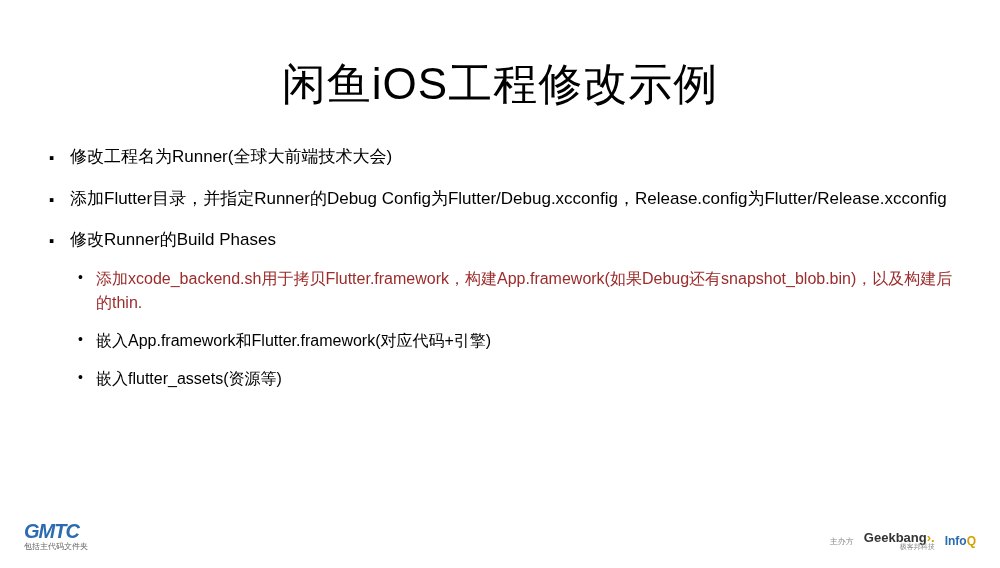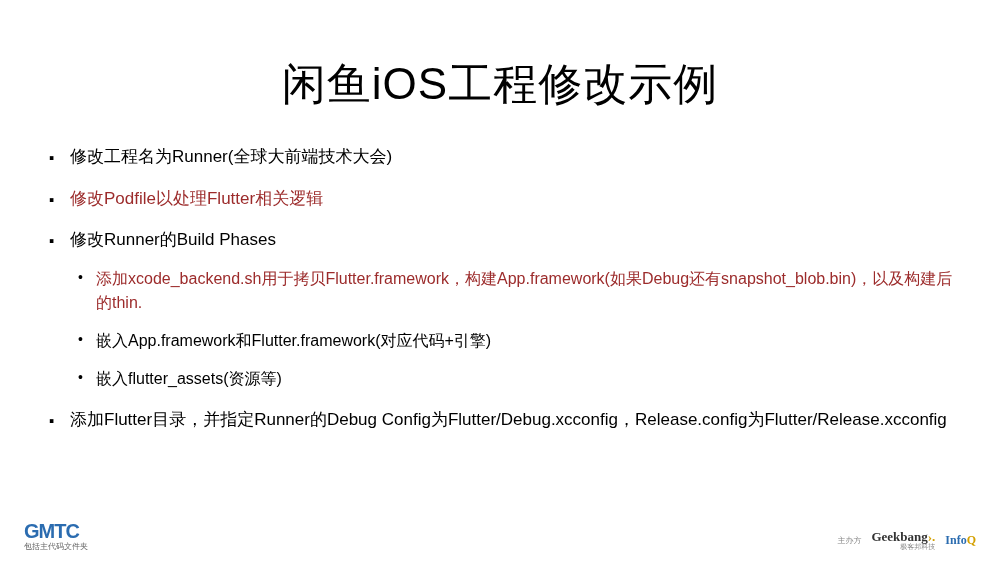--- a/index.html
+++ b/index.html
@@ -89,33 +89,33 @@
       justify-content: space-between;
       align-items: flex-end;
     }
     .footer-left {
       display: flex;
       flex-direction: column;
     }
     .gmtc-logo {
       font-size: 20px;
       font-weight: 900;
+      font-style: italic;
       color: #2b6cb0;
       letter-spacing: -1px;
     }
     .gmtc-sub {
       font-size: 8px;
       color: #666;
       margin-top: -2px;
     }
     .footer-right {
       display: flex;
       align-items: center;
       gap: 10px;
-      font-family: Liberation Serif, serif;
     }
     .footer-label {
       font-size: 8px;
       color: #888;
     }
     .geekbang {
       font-size: 13px;
       font-weight: 700;
       color: #333;
       text-align: center;
@@ -139,30 +139,29 @@
     }
   </style>
 </head>
 <body>
 
 <div class="slide">
   <h1 class="title">闲鱼iOS工程修改示例</h1>
   <div class="content">
     <ul class="top-list">
       <li>修改工程名为Runner(全球大前端技术大会)</li>
-      <li class="highlight">修改Podfile以处理Flutter相关逻辑</li>
+      <li>添加Flutter目录，并指定Runner的Debug Config为Flutter/Debug.xcconfig，Release.config为Flutter/Release.xcconfig</li>
       <li>
         <span>修改Runner的Build Phases</span>
         <ul class="sub-list">
           <li class="highlight">添加xcode_backend.sh用于拷贝Flutter.framework，构建App.framework(如果Debug还有snapshot_blob.bin)，以及构建后的thin.</li>
           <li>嵌入App.framework和Flutter.framework(对应代码+引擎)</li>
           <li>嵌入flutter_assets(资源等)</li>
         </ul>
       </li>
-      <li>添加Flutter目录，并指定Runner的Debug Config为Flutter/Debug.xcconfig，Release.config为Flutter/Release.xcconfig</li>
     </ul>
   </div>
   <div class="footer">
     <div class="footer-left">
       <div class="gmtc-logo">GMTC</div>
       <div class="gmtc-sub">包括主代码文件夹</div>
     </div>
     <div class="footer-right">
       <span class="footer-label">主办方</span>
       <div>

